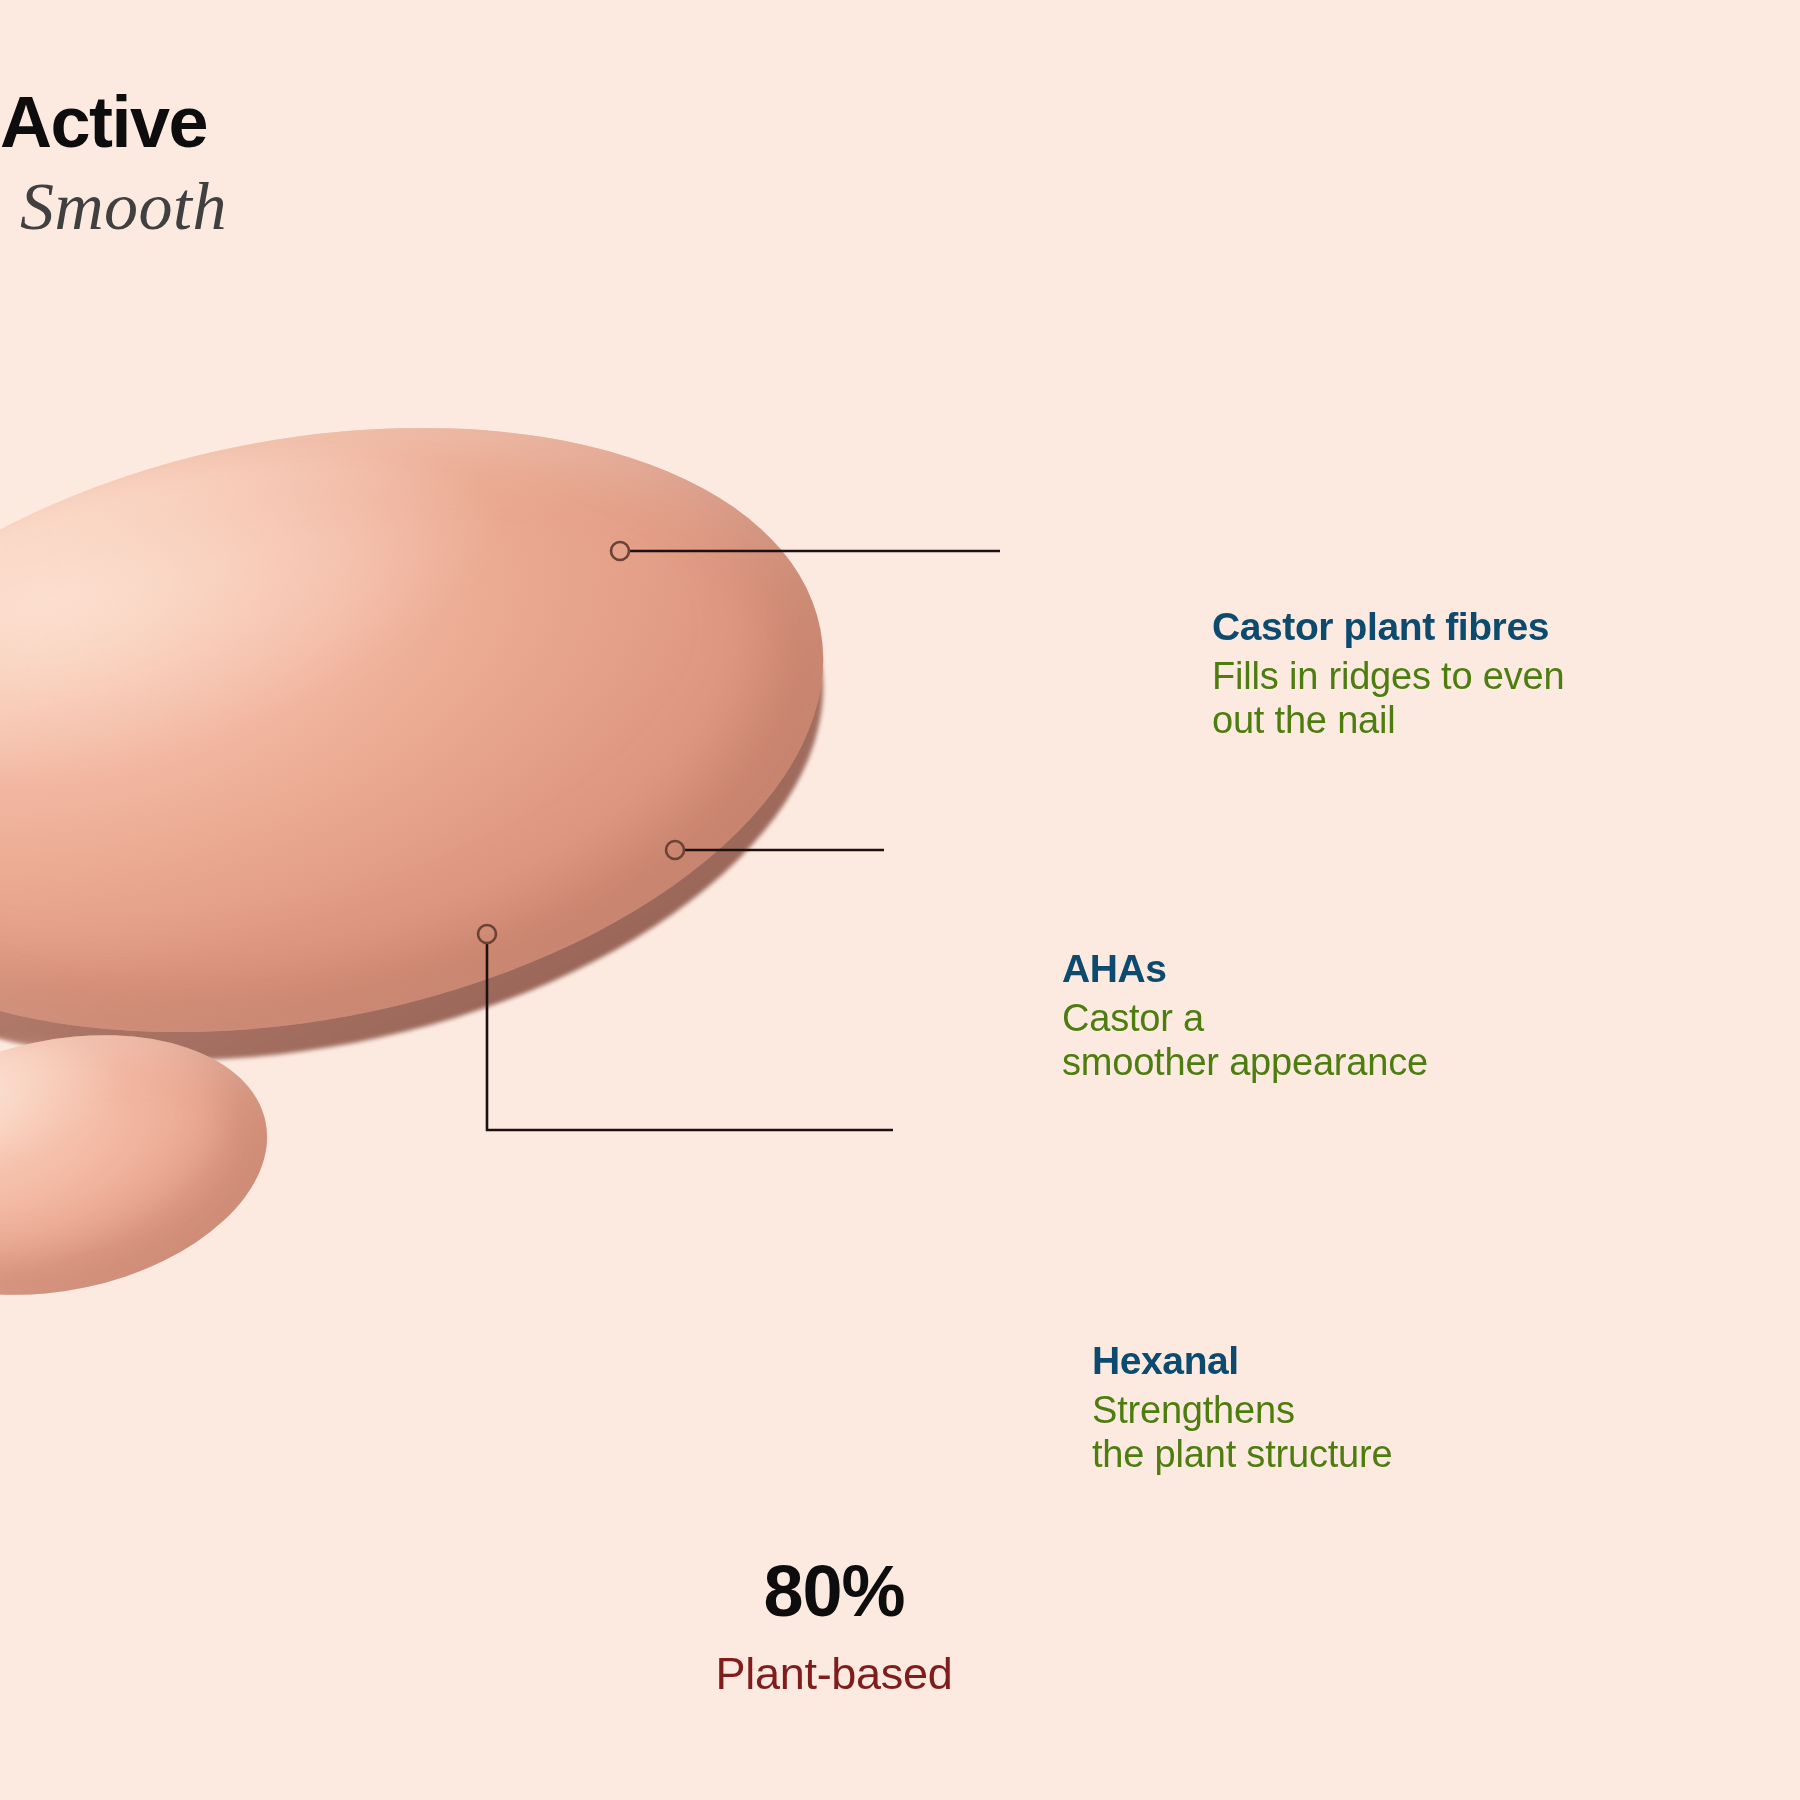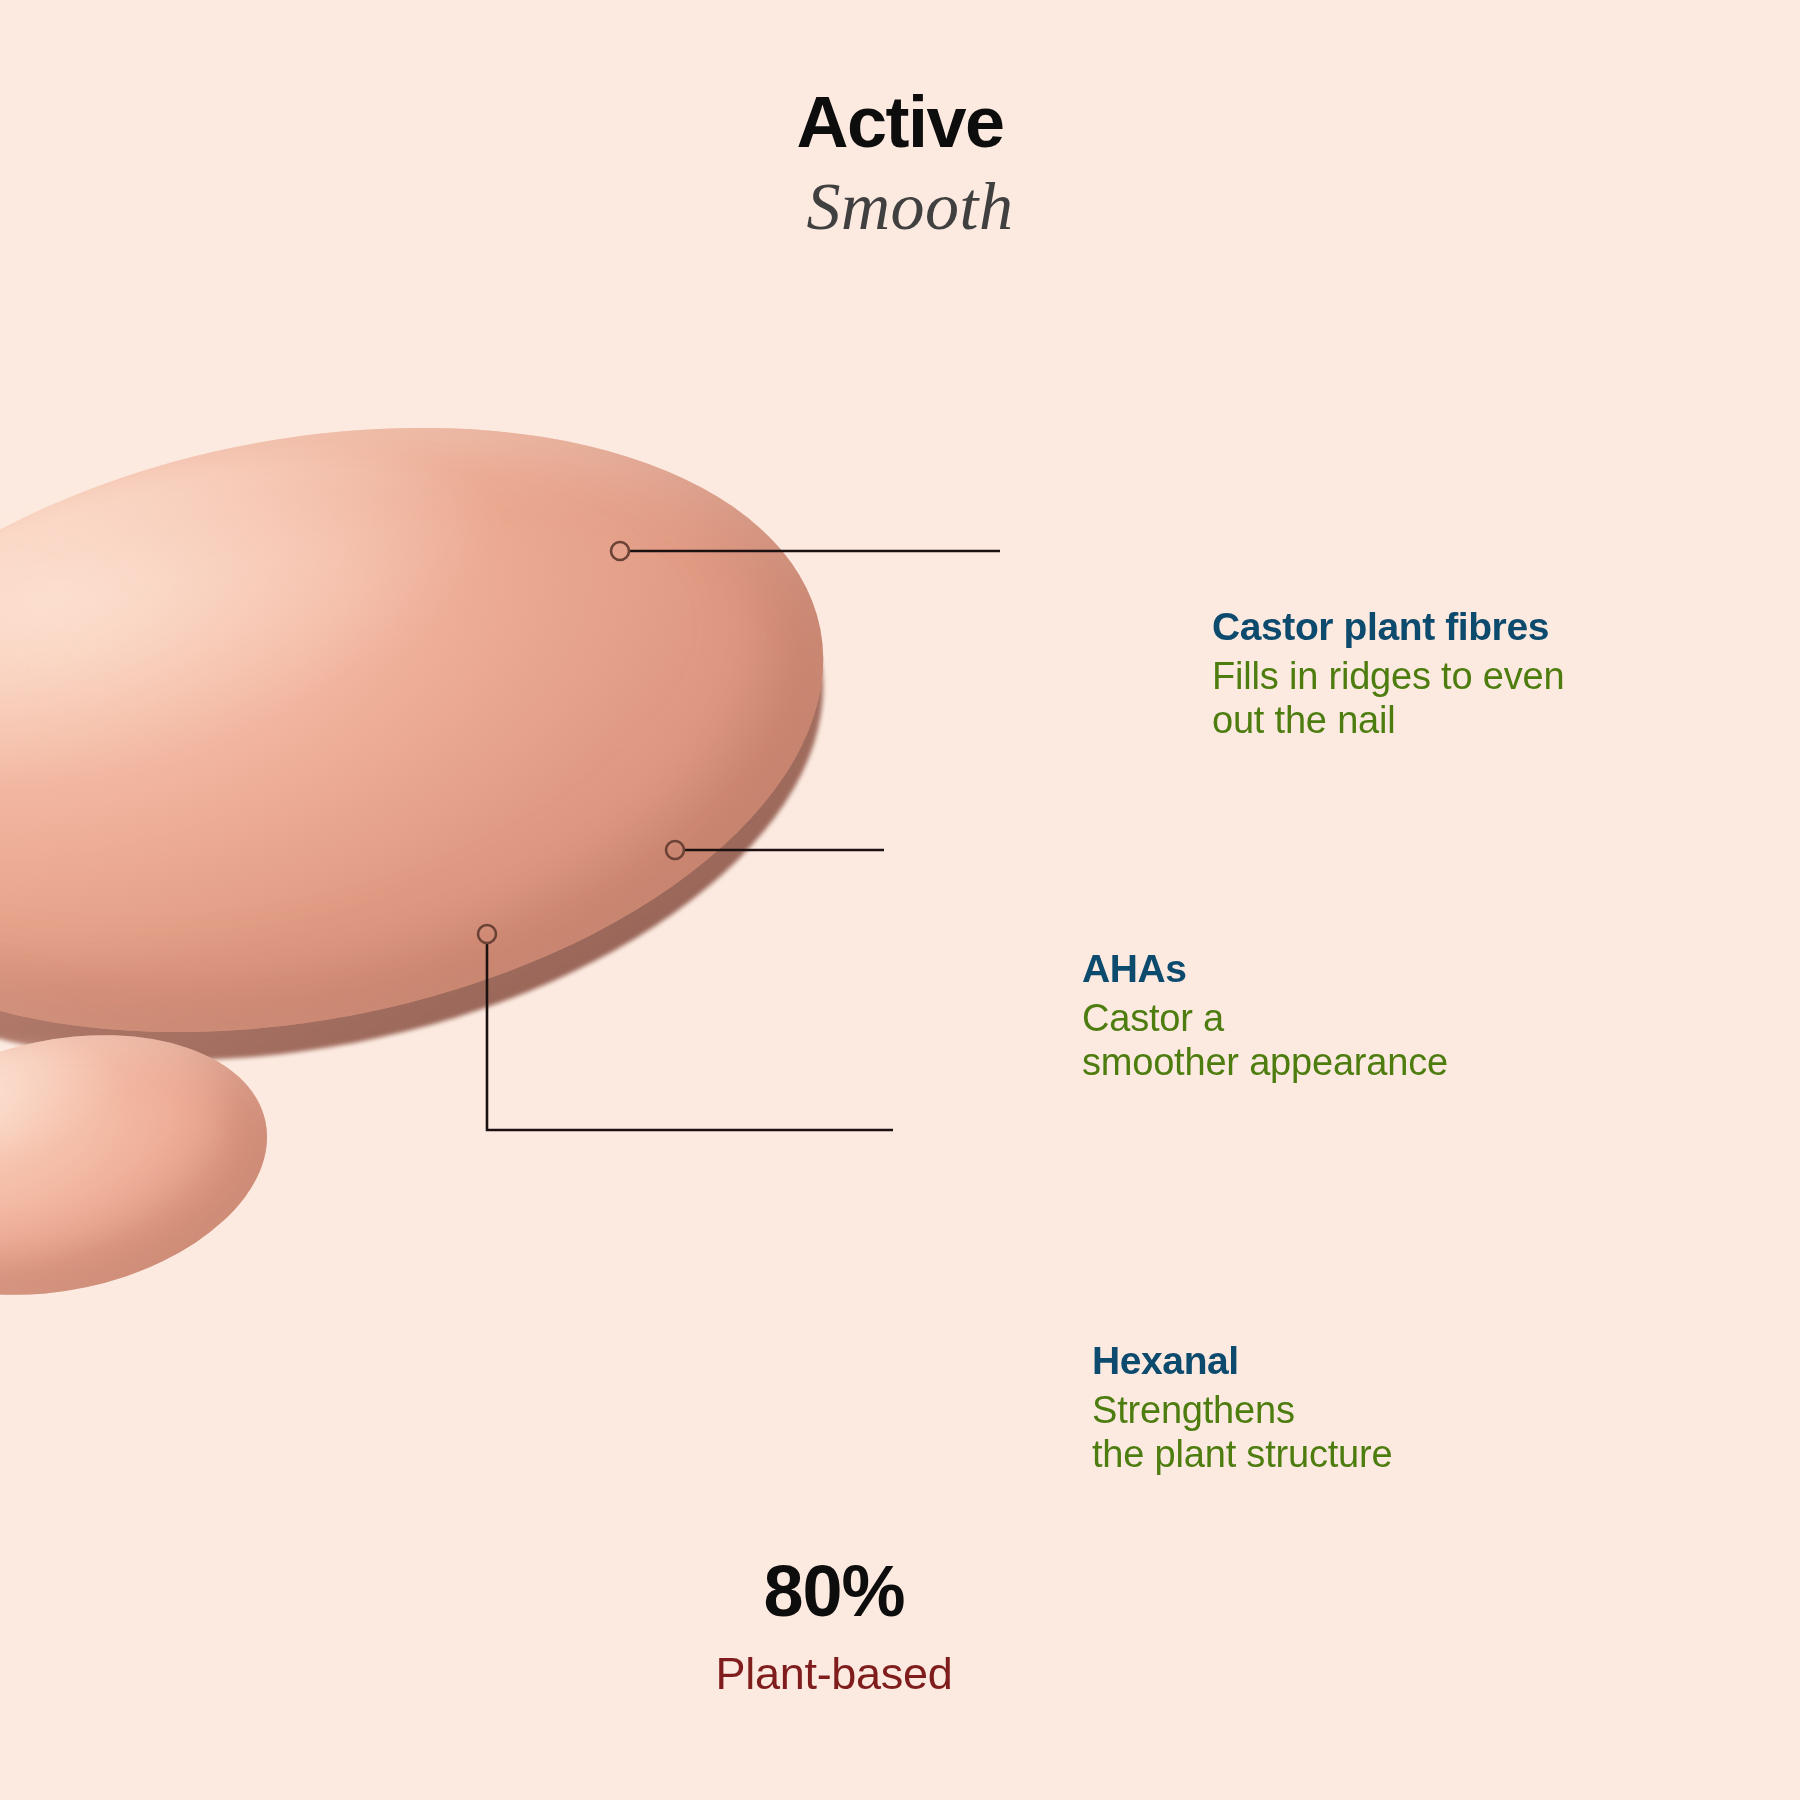--- a/index.html
+++ b/index.html
@@ -16,21 +16,20 @@
     font-family: "Liberation Sans", sans-serif;
     color: #111111;
   }
 
   
   .header {
     position: absolute;
     top: 86px;
     left: 0;
     width: 1800px;
-    text-align: center;
     line-height: 1;
   }
   .header .line1 {
     font-family: "Liberation Sans", sans-serif;
     font-weight: bold;
     font-size: 72px;
     letter-spacing: -1.5px;
     color: #0d0d0d;
     display: block;
   }
@@ -146,21 +145,21 @@
     margin-bottom: 4px;
   }
   .callout .desc-line {
     font-weight: normal;
     font-size: 38px;
     letter-spacing: -0.2px;
     color: #4d7c0f;
     display: block;
   }
   #callout-castor { left: 1212px; top: 604px; }
-  #callout-ahas   { left: 1062px; top: 946px; margin-left: 20px; }
+  #callout-ahas   { left: 1062px; top: 946px; }
   #callout-hexanal{ left: 1092px; top: 1338px; }
 
   
   .footer {
     position: absolute;
     left: 0;
     top: 1552px;
     width: 1668px;
     text-align: center;
     line-height: 1.1;

